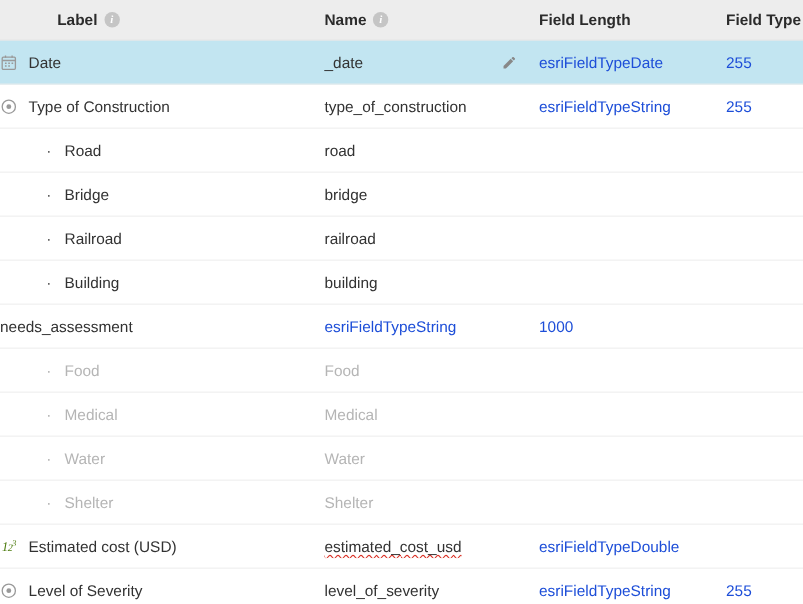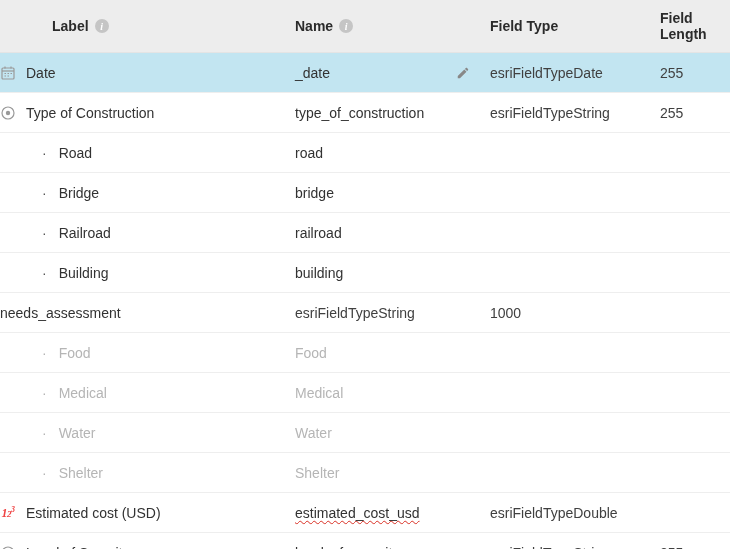--- a/index.html
+++ b/index.html
@@ -56,21 +56,21 @@
     align-items: center;
     gap: 10px;
   }
   .cell-name {
     display: flex;
     align-items: center;
     justify-content: space-between;
     padding-right: 20px;
   }
   .cell-type, .cell-length {
-    color: #404040;
+    color: #1d4ed8;
   }
   .field-icon {
     width: 16px; height: 16px;
     display: inline-flex;
     align-items: center;
     justify-content: center;
     color: #888;
     flex-shrink: 0;
   }
   .field-icon svg { width: 16px; height: 16px; }
@@ -92,43 +92,42 @@
   }
   .squiggle {
     text-decoration: underline wavy #d93025;
     text-decoration-thickness: 1px;
     text-underline-offset: 2px;
   }
   .num-icon {
     font-family: Georgia, "Times New Roman", serif;
     font-style: italic;
     font-size: 12px;
-    color: #ef4444;
+    color: #4d7c0f;
     letter-spacing: -0.5px;
-    font-weight: bold;
   }
 </style>
 </head>
 <body>
 
 <div class="table">
   <div class="header-row">
     <div class="header-cell">
       <span>Label</span>
       <span class="info-icon">i</span>
     </div>
     <div class="header-cell">
       <span>Name</span>
       <span class="info-icon">i</span>
     </div>
     <div class="header-cell">
+      <span>Field Length</span>
+    </div>
+    <div class="header-cell">
       <span>Field Type</span>
-    </div>
-    <div class="header-cell">
-      <span>Field Length</span>
     </div>
   </div>
   <div id="rows-container">
       <div class="row selected">
         <div class="cell-label">
           <span class="field-icon">
             <svg viewBox="0 0 16 16" fill="none" stroke="#999" stroke-width="1.2">
               <rect x="2" y="3" width="12" height="11" rx="1"></rect>
               <line x1="2" y1="6" x2="14" y2="6"></line>
               <line x1="5" y1="1.5" x2="5" y2="3.5"></line>

